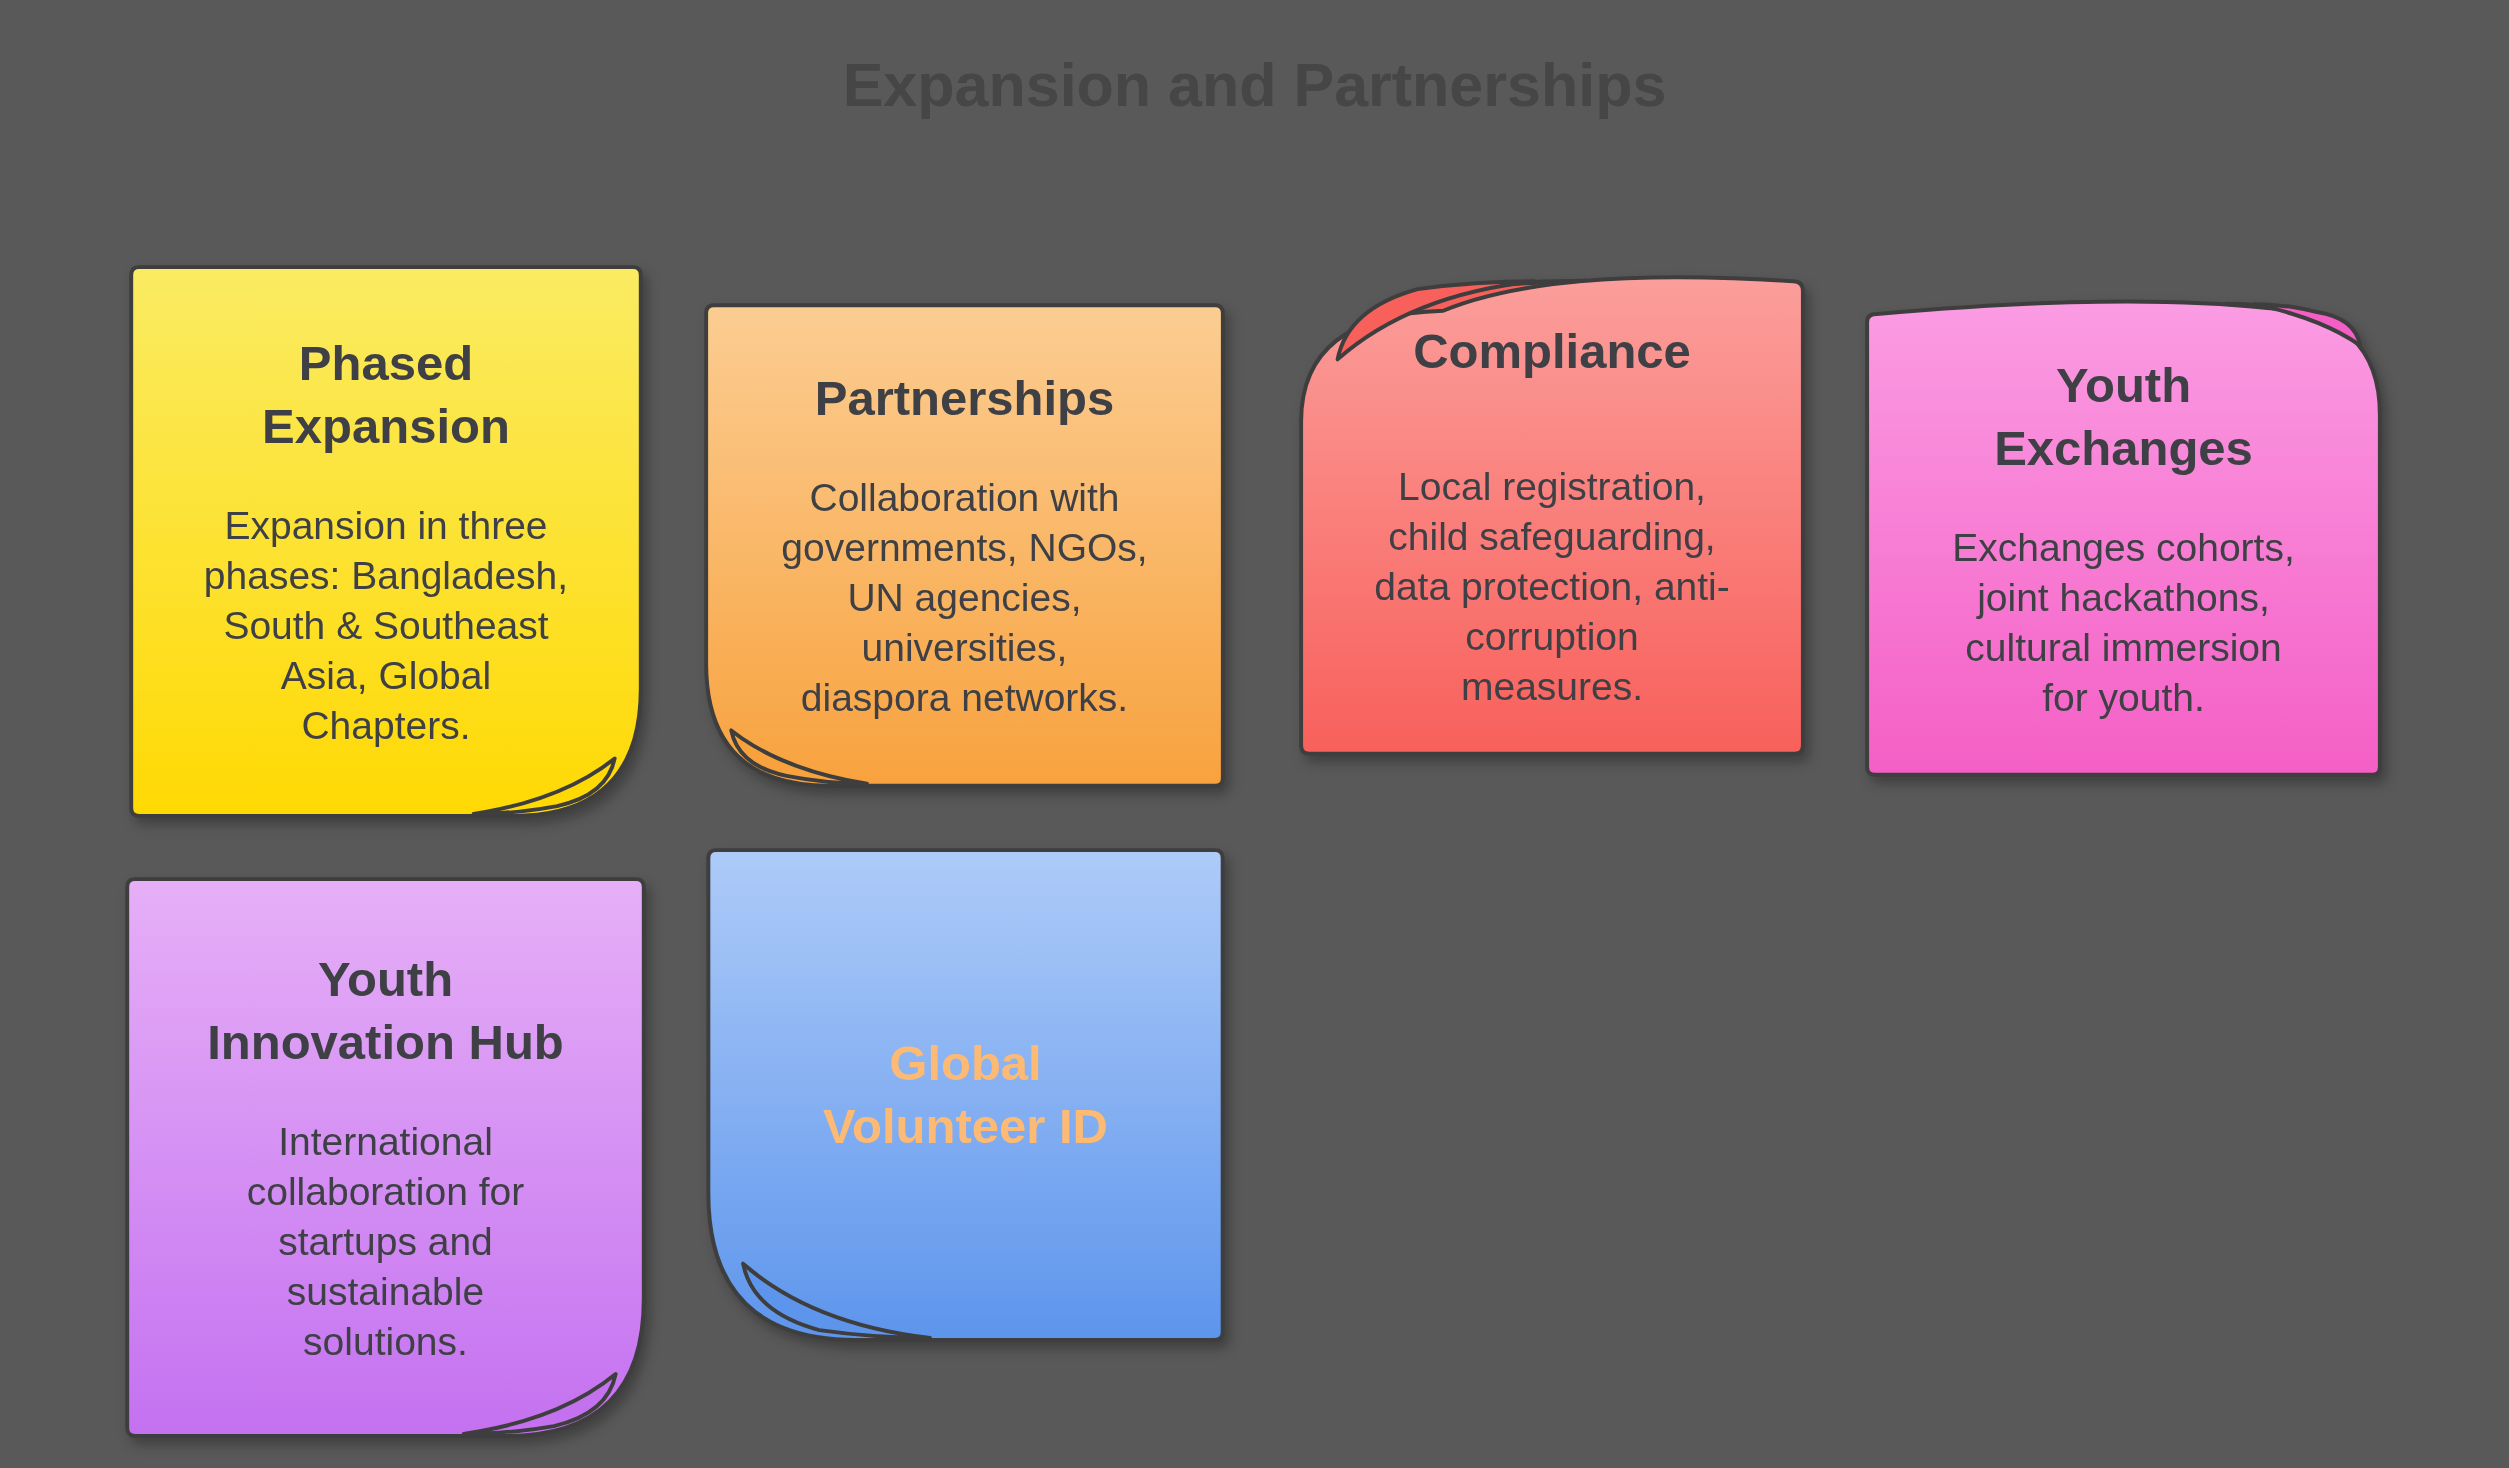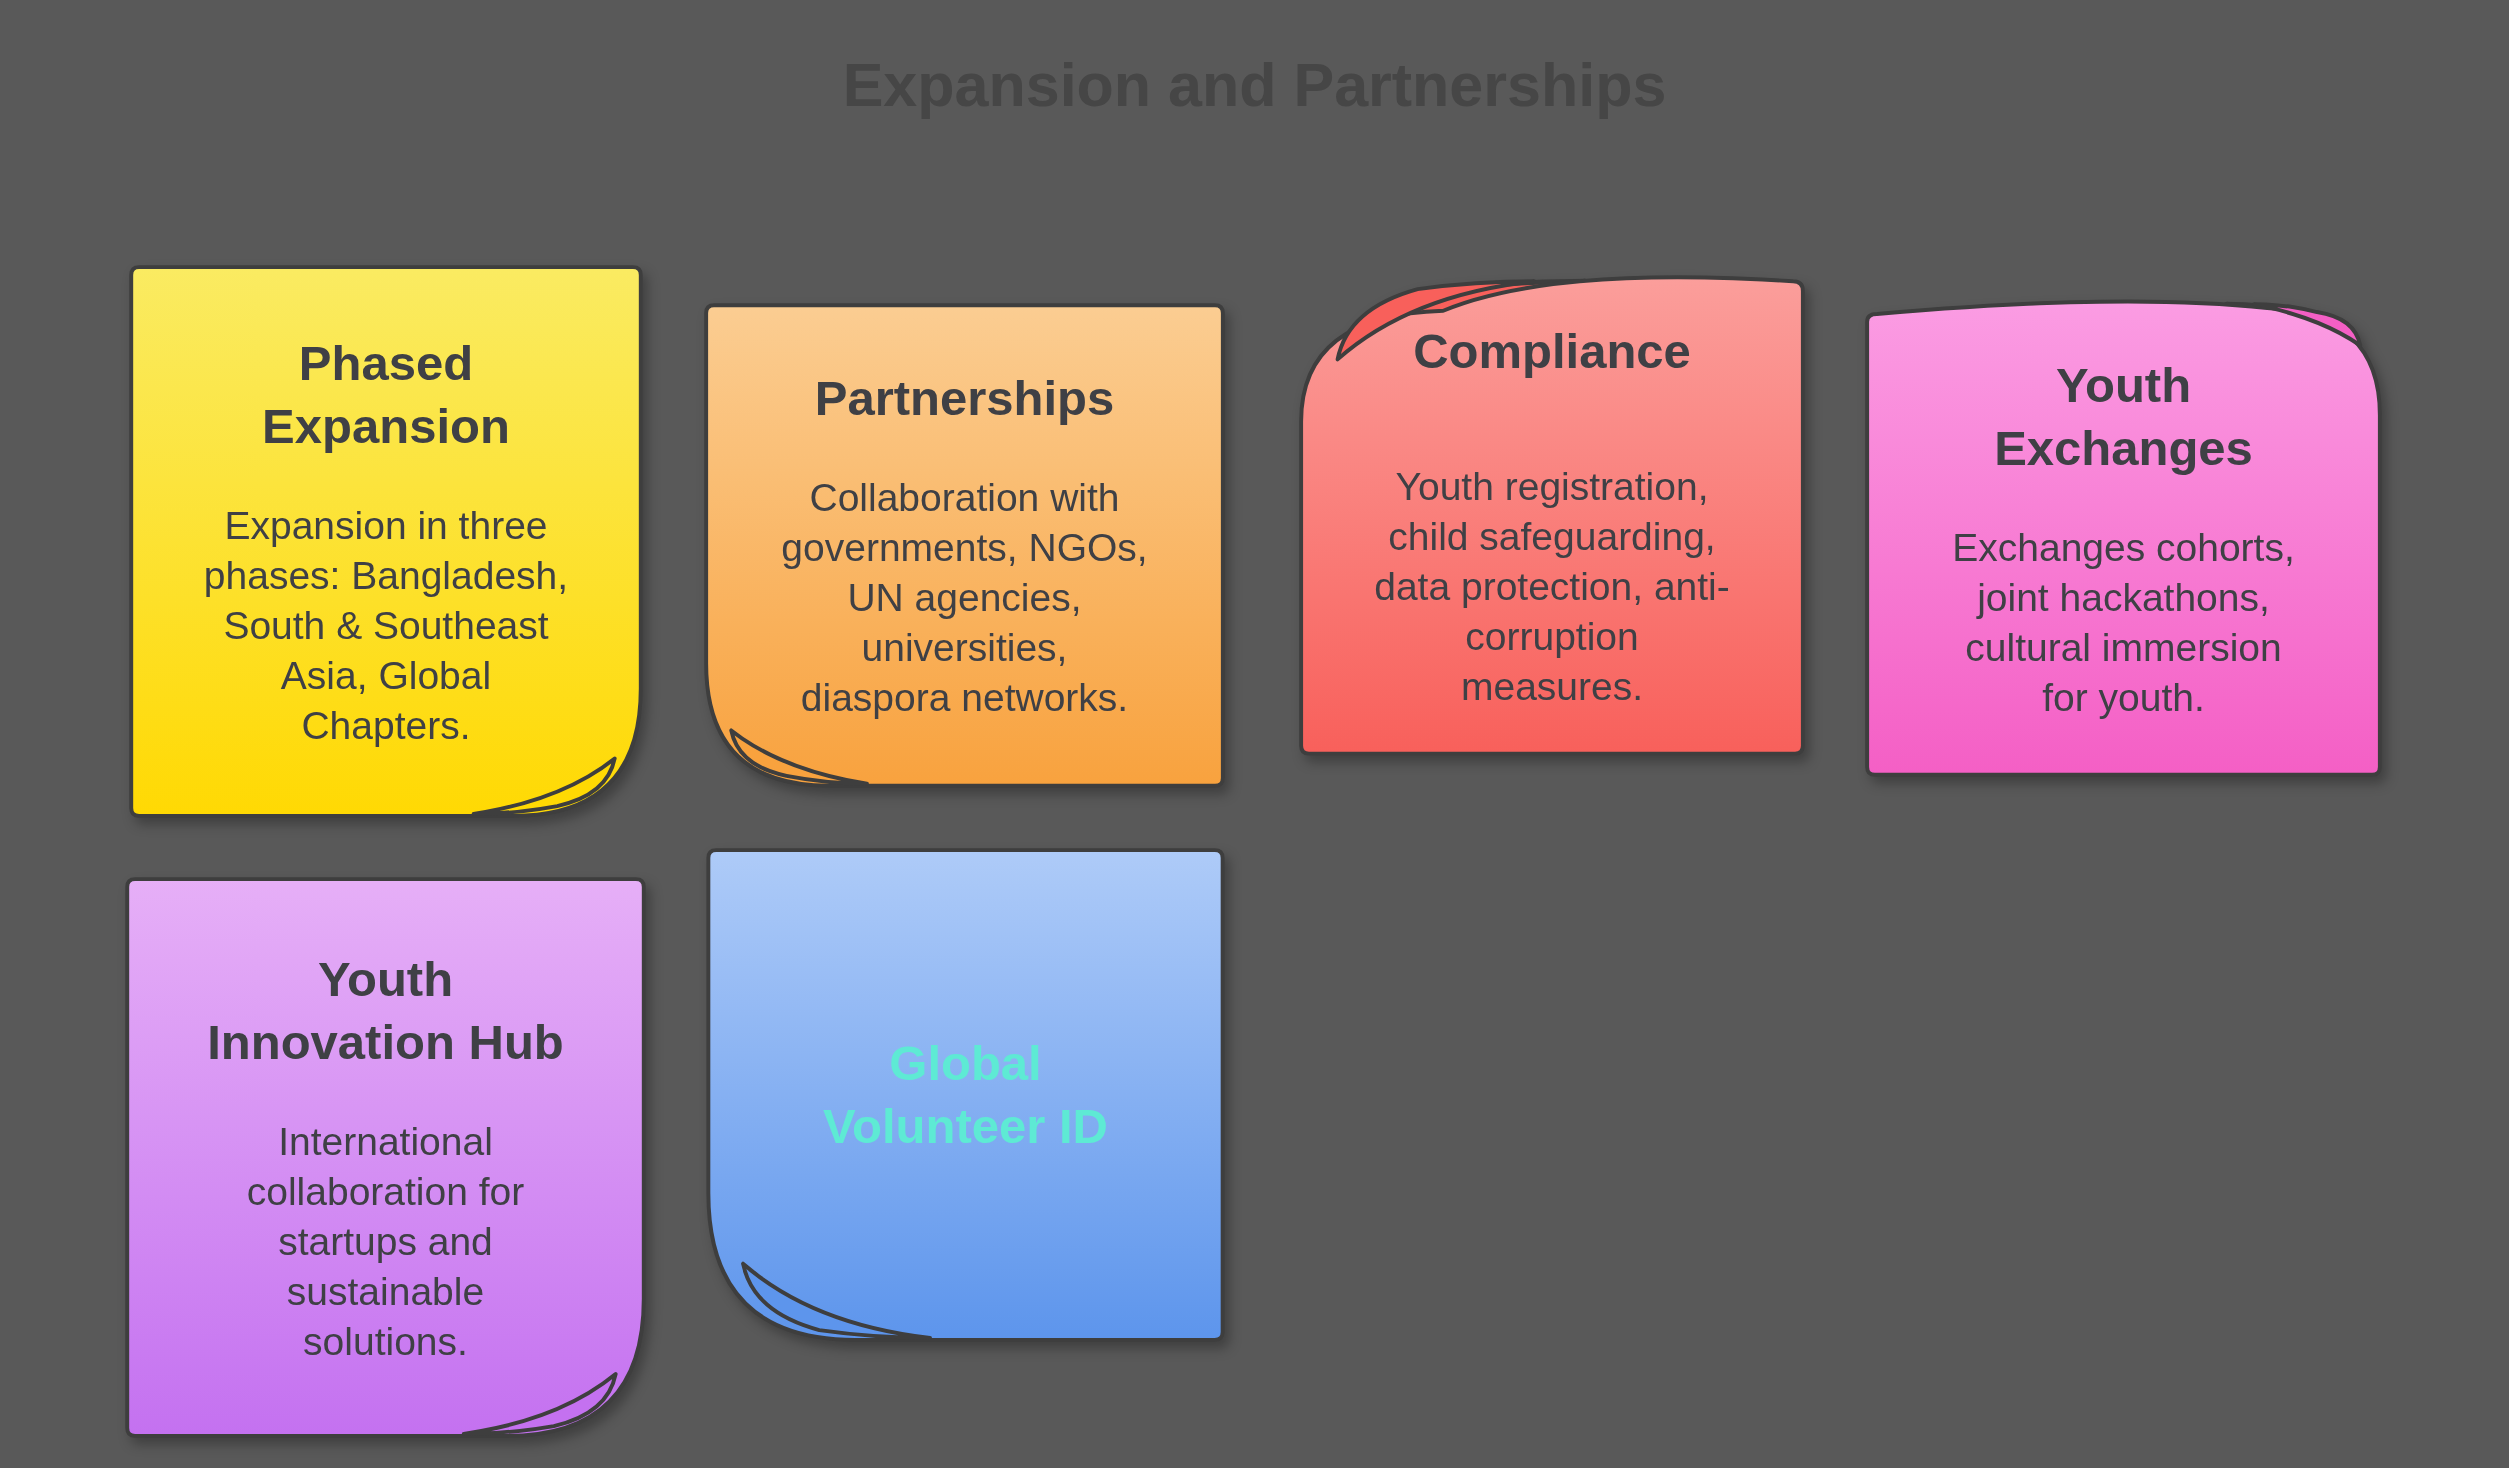--- a/index.html
+++ b/index.html
@@ -96,21 +96,21 @@
             <stop offset="0" stop-color="#FB9E9B"></stop>
             <stop offset="1" stop-color="#F8605B"></stop>
           </linearGradient>
         </defs>
         <path d="M 290.0,2.0 Q 135.9,16.0  45.3,99.7 Q 58.0,36.3  145.0,10.0 Q 217.5,2.0  290.0,2.0 Z" fill="#F8605B" stroke="#3E3E3E" stroke-width="5" stroke-linejoin="round"></path>
         <path d="M 145,32 Q 256,-14 502,2 Q 512,2 512,12 L 512,476 Q 512,484 504,484 L 8,484 Q 0,484 0,476 L 0,145 Q 0,36 145,32 Z" fill="url(#grad2)" stroke="#3E3E3E" stroke-width="4" stroke-linejoin="round"></path>
         <path d="M 237.8,2.0 Q 111.5,16.0  37.2,81.7 Q 47.6,29.7  118.9,10.0 Q 178.3,2.0  237.8,2.0 Z" fill="#F8605B" stroke="#3E3E3E" stroke-width="4" stroke-linejoin="round"></path>
       </svg>
     <div class="note-content" style="color: rgb(63, 64, 69); gap: 36px;">
       <div class="note-title">Compliance</div>
-      <div class="note-body">Youth registration,
+      <div class="note-body">Local registration,
 child safeguarding,
 data protection, anti-
 corruption
 measures.</div>
     </div>
   </div>
 
   <div class="note" id="note-3" style="left: 1867px; top: 302px; width: 513px; height: 472px;">
     <svg viewBox="-44 -44 611 570" width="599" height="559">
         <defs>
@@ -161,20 +161,20 @@
         <defs>
           <linearGradient id="grad5" x1="0" y1="0" x2="0" y2="1">
             <stop offset="0" stop-color="#AECBF8"></stop>
             <stop offset="1" stop-color="#5D95EC"></stop>
           </linearGradient>
         </defs>
         <path d="M 276.0,498.0 Q 129.4,484.0  43.1,405.1 Q 55.2,465.5  138.0,490.0 Q 207.0,498.0  276.0,498.0 Z" fill="#5D95EC" stroke="#3E3E3E" stroke-width="5" stroke-linejoin="round"></path>
         <path d="M 8,0 L 517,0 Q 525,0 525,8 L 525,492 Q 525,500 517,500 L 150,500 Q 0,500 0,350 L 0,8 Q 0,0 8,0 Z" fill="url(#grad5)" stroke="#3E3E3E" stroke-width="4" stroke-linejoin="round"></path>
         <path d="M 226.3,498.0 Q 106.1,484.0  35.4,422.2 Q 45.3,471.7  113.2,490.0 Q 169.7,498.0  226.3,498.0 Z" fill="#5D95EC" stroke="#3E3E3E" stroke-width="4" stroke-linejoin="round"></path>
       </svg>
-    <div class="note-content" style="color: #5eead4;">
+    <div class="note-content" style="color: #fdba74;">
       <div class="note-title">Global
 Volunteer ID</div>
     </div>
   </div>
 
 </div>
 
 
 </body></html>

